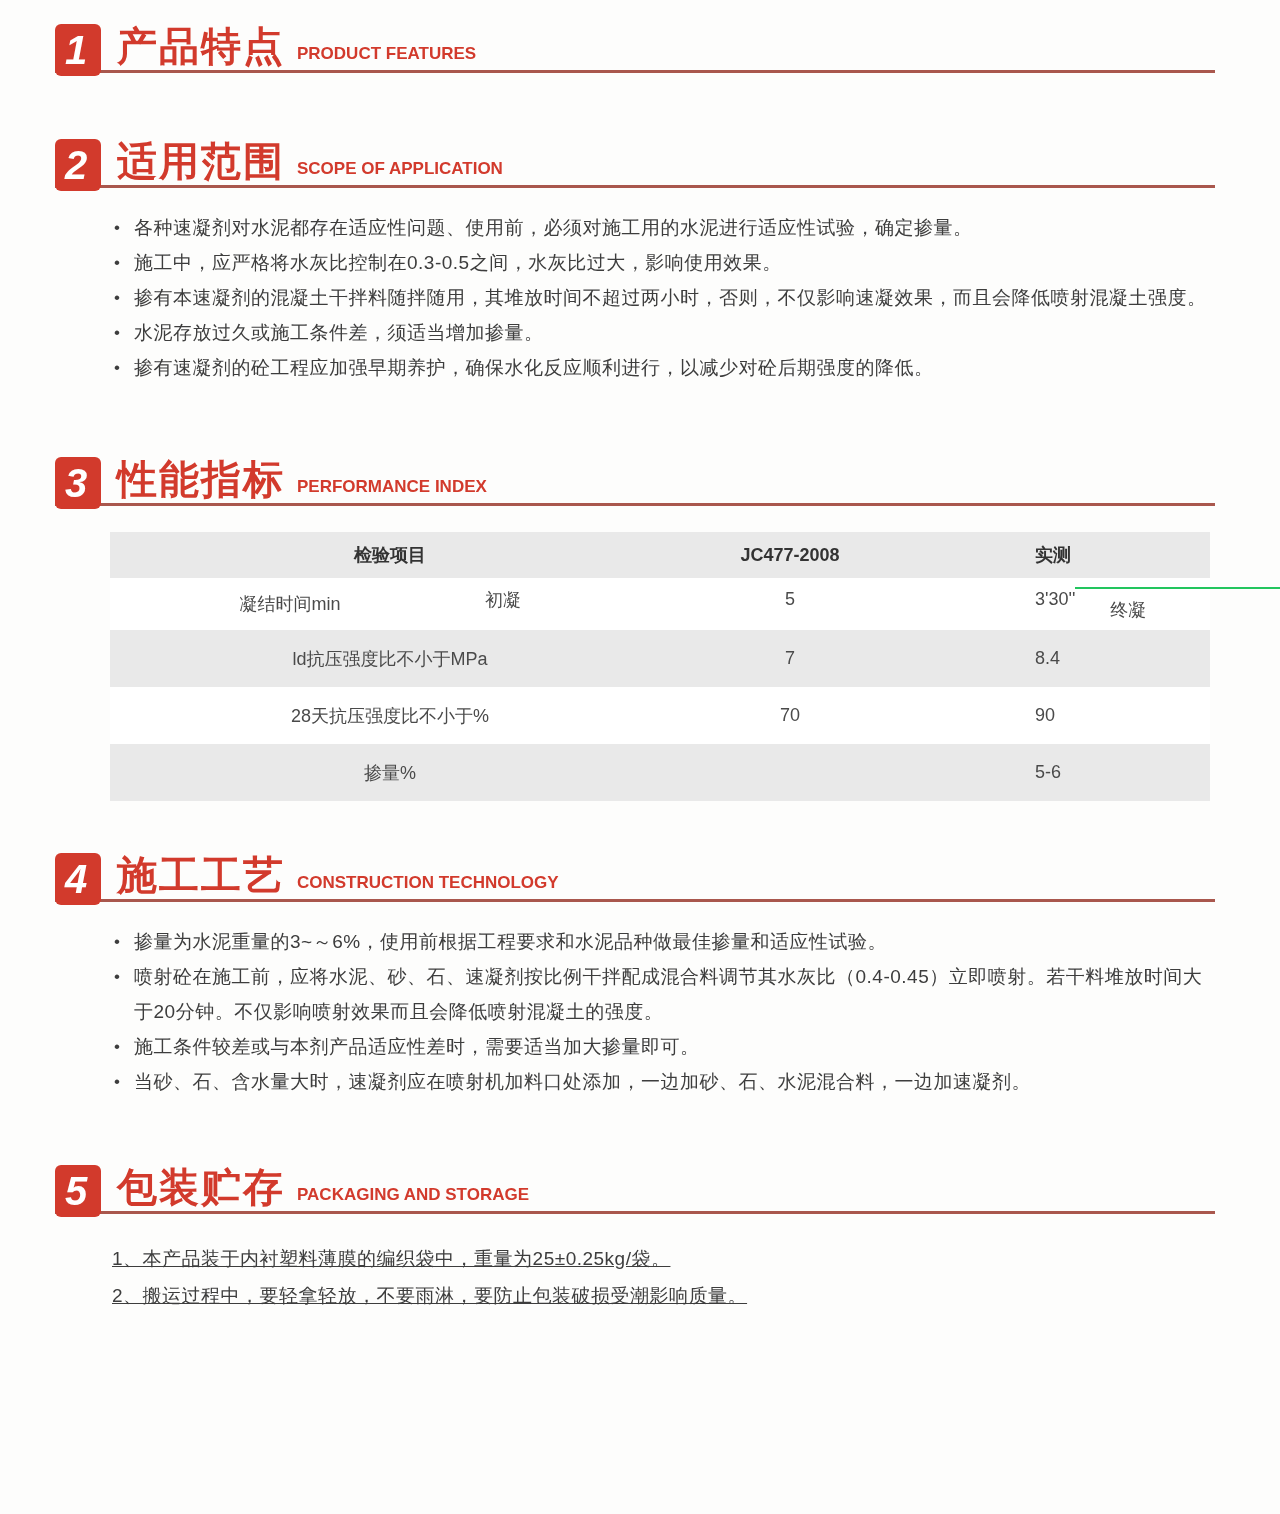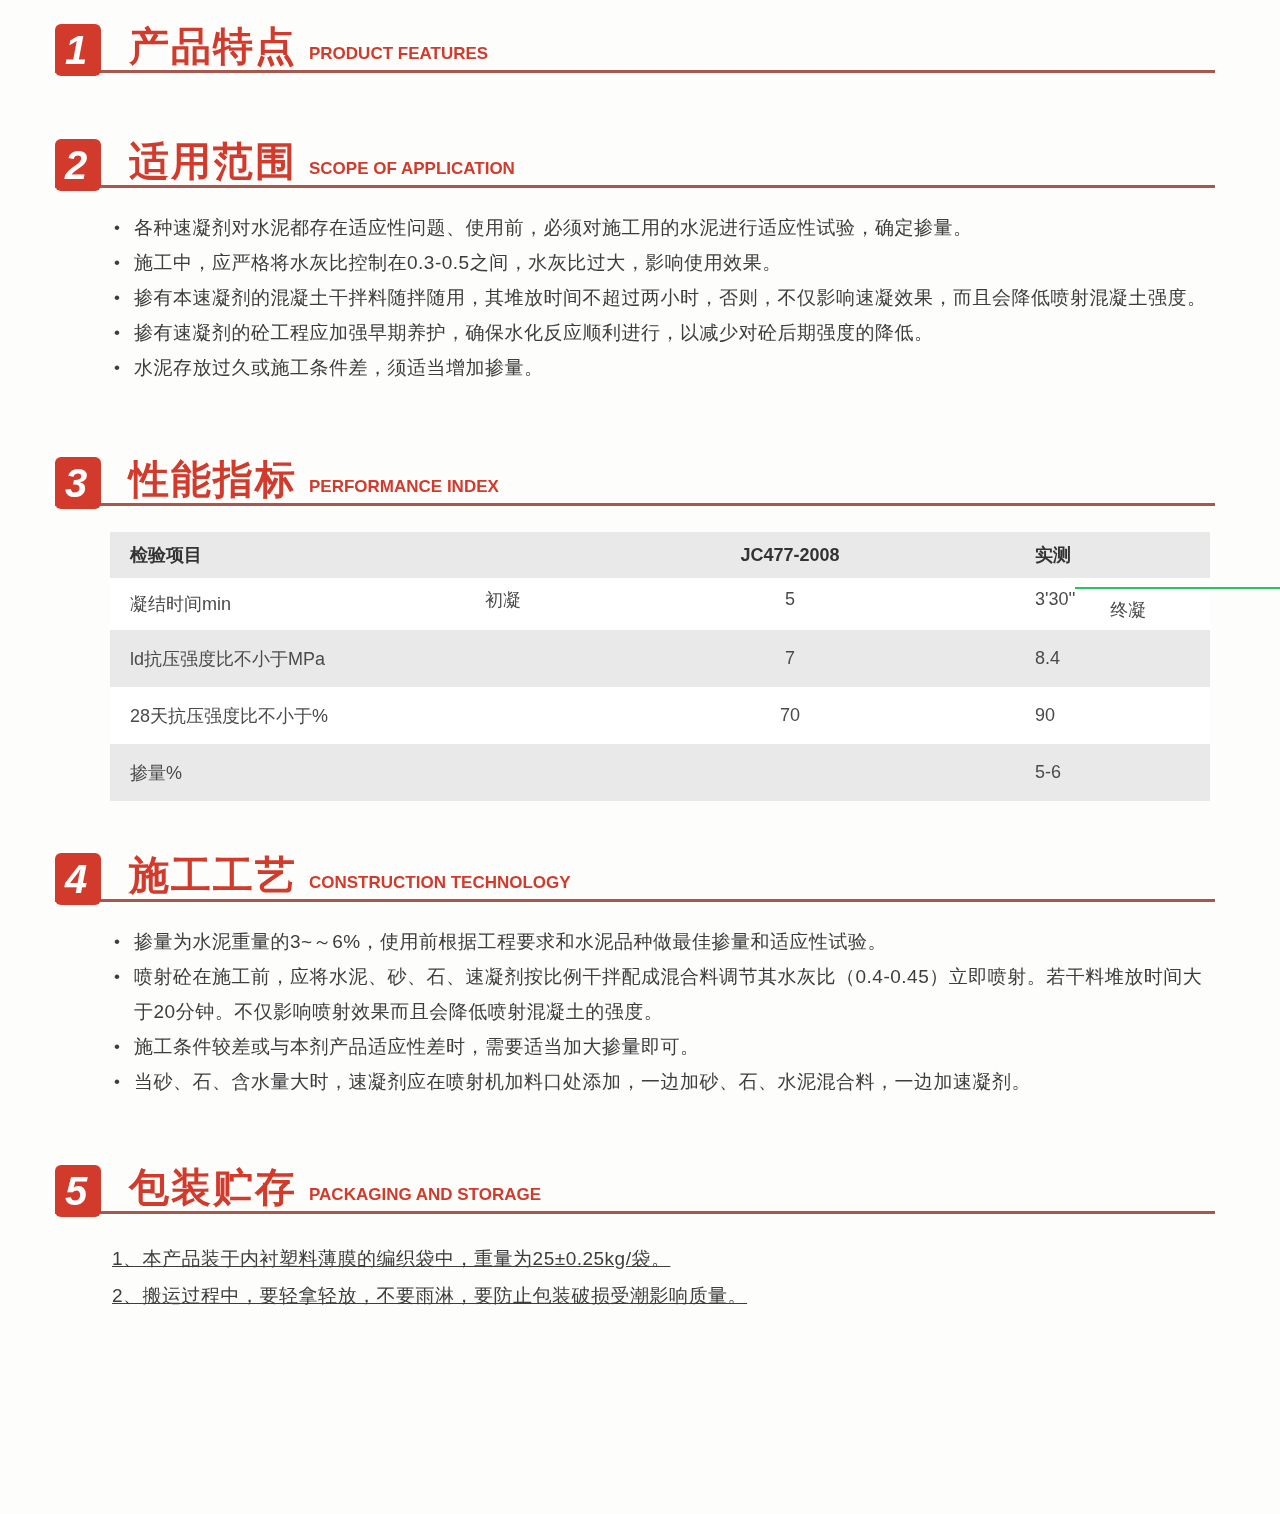--- a/index.html
+++ b/index.html
@@ -37,21 +37,21 @@
     margin-bottom: -6px;
     padding-right: 4px;
     flex: 0 0 auto;
   }
   .sec-title {
     color: #d23a2c;
     font-size: 40px;
     font-weight: bold;
     letter-spacing: 2px;
     line-height: 1;
-    margin-left: 28px;
+    margin-left: 16px;
     padding-bottom: 4px;
   }
   .sec-sub {
     color: #d23a2c;
     font-size: 17px;
     font-weight: bold;
     letter-spacing: 0px;
     margin-left: 12px;
     padding-bottom: 6px;
   }
@@ -108,21 +108,21 @@
   .t-head {
     grid-template-columns: 540px 280px 1fr;
     background: #e9e9e9;
     height: 46px;
     font-weight: bold;
     color: #333;
   }
   .t-plain { grid-template-columns: 540px 280px 1fr; height: 57px; }
   .gray { background: #e9e9e9; }
   .white { background: #ffffff; }
-  .cell-label { padding-left: 20px; }
+  .cell-label { padding-left: 20px; text-align: center; }
   .cell-std { text-align: center; }
   .cell-meas { padding-left: 105px; }
 
   .t-setting { grid-template-columns: 340px 1fr; background: #fff; }
   .t-setting .cell-label { align-self: center; }
   .subgrid { display: flex; }
   .subrow {
     display: grid;
     grid-template-columns: 200px 280px 1fr;
     height: 43px;
@@ -150,22 +150,22 @@
       <span>2</span>
     </div>
     <h2 class="sec-title">适用范围</h2>
     <span class="sec-sub">SCOPE OF APPLICATION</span>
   </div>
   <div class="content" style="margin-top:22px">
     <ul class="bullets">
       <li>各种速凝剂对水泥都存在适应性问题、使用前，必须对施工用的水泥进行适应性试验，确定掺量。</li>
       <li>施工中，应严格将水灰比控制在0.3-0.5之间，水灰比过大，影响使用效果。</li>
       <li>掺有本速凝剂的混凝土干拌料随拌随用，其堆放时间不超过两小时，否则，不仅影响速凝效果，而且会降低喷射混凝土强度。</li>
+      <li>水泥存放过久或施工条件差，须适当增加掺量。</li>
       <li>掺有速凝剂的砼工程应加强早期养护，确保水化反应顺利进行，以减少对砼后期强度的降低。</li>
-      <li>水泥存放过久或施工条件差，须适当增加掺量。</li>
     </ul>
   </div>
 </section>
 
 <section class="sec" id="sec3">
   <div class="sec-head">
     <div class="badge">
       <span>3</span>
     </div>
     <h2 class="sec-title">性能指标</h2>

